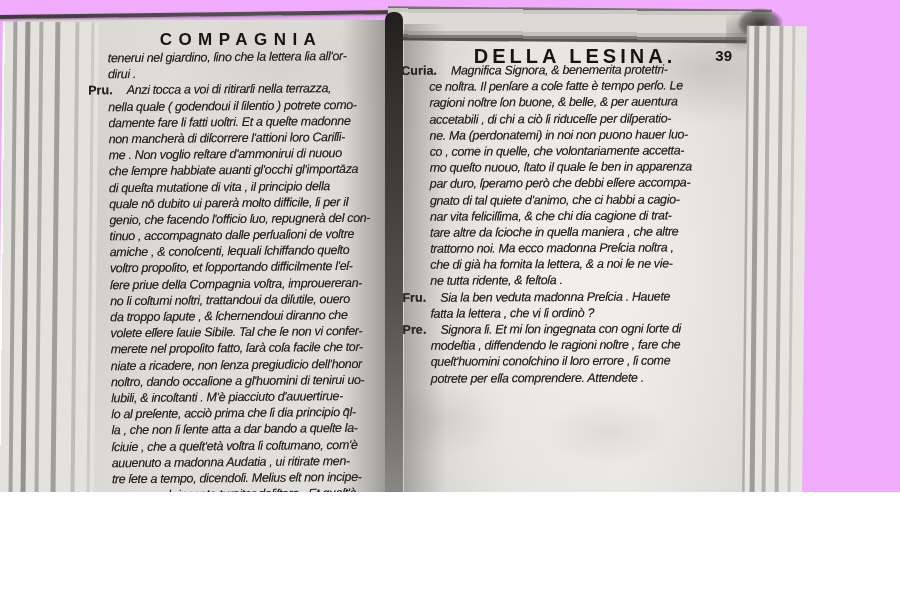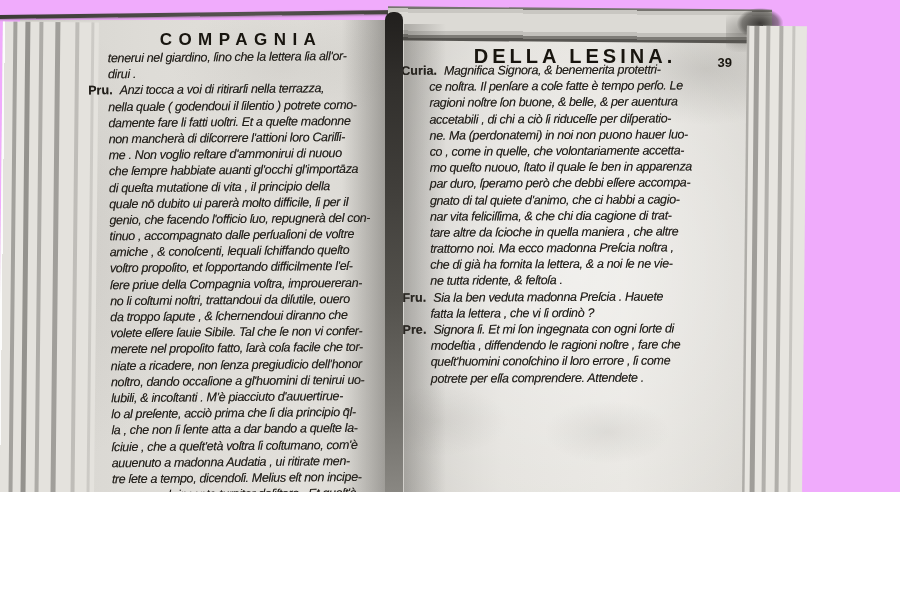--- a/index.html
+++ b/index.html
@@ -88,31 +88,31 @@
     transform:rotate(.3deg);
     background:linear-gradient(90deg, rgba(90,88,84,.15), rgba(80,78,74,.65) 18% 80%, rgba(90,88,84,.1));
   }
   
   .hdr-left{
     position:absolute;left:90px;top:30px;width:302px;text-align:center;
     font-size:17px;font-weight:700;letter-spacing:.38em;color:#18150f;
   }
   .hdr-right{position:absolute;left:408px;top:45px;width:334px;color:#18150f;}
   .hdr-title{display:block;text-align:center;font-size:20px;font-weight:700;letter-spacing:.2em;}
-  .hdr-num{position:absolute;right:10px;top:10px;font-size:13px;font-weight:600;}
+  .hdr-num{position:absolute;right:10px;top:2px;font-size:15px;font-weight:600;}
   .lines-left{position:absolute;left:90px;top:49px;width:306px;transform:rotate(-0.55deg);}
   .lines-right{position:absolute;left:402px;top:62px;width:350px;transform:rotate(-0.3deg);}
   .line{
     height:16.2px;line-height:16.2px;font-size:12.5px;letter-spacing:-.35px;
     font-style:italic;white-space:nowrap;color:#211e19;padding-left:20px;
     text-shadow:0 0 .4px rgba(33,30,25,.55);
   }
   .lines-right .line{padding-left:28px;}
   .line.has-spk{padding-left:0;}
-  .spk{font-style:normal;font-weight:700;font-size:12.6px;letter-spacing:0;margin-right:7px;}
+  .spk{font-style:normal;font-weight:700;font-size:12.6px;letter-spacing:0;margin-right:14px;}
   .catchword{
     position:absolute;left:90px;top:523px;width:272px;text-align:right;
     font-style:italic;font-size:13.5px;color:#211e19;
   }
 </style>
 </head>
 <body>
 
 <div class="photo">
 

